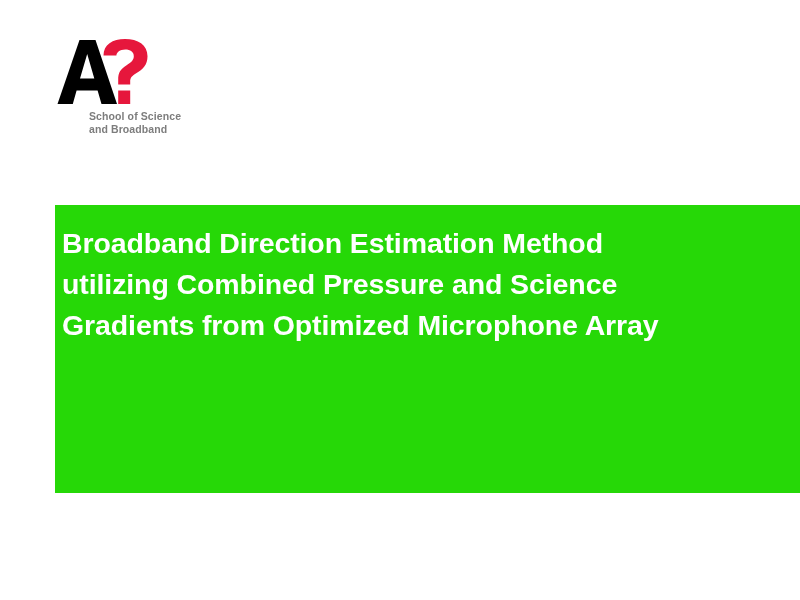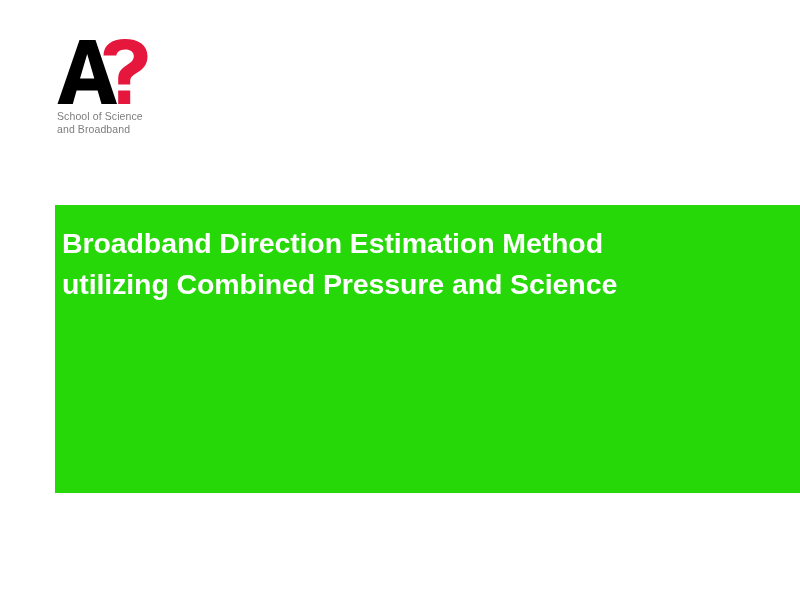--- a/index.html
+++ b/index.html
@@ -34,24 +34,25 @@
   }
   .logo-line-primary {
     font-size: 10.5px;
     font-weight: bold;
     color: #000000;
     letter-spacing: 0.1px;
     white-space: nowrap;
   }
   .logo-line-secondary {
     font-size: 10.5px;
-    font-weight: normal;
+    font-weight: bold;
     color: #7d7d7d;
     letter-spacing: 0.1px;
     white-space: nowrap;
+    margin-left: 32px;
   }
 
   
   #title-panel {
     position: absolute;
     left: 55px;
     top: 205px;
     width: 754px;
     height: 288px;
     background: #26d807;
@@ -115,17 +116,18 @@
     <div class="logo-line-secondary">School of Science</div>
     <div class="logo-line-secondary">and Broadband</div>
   </div>
 </div>
 
 <div id="title-panel">
 
   <h1 id="slide-title">
     <span class="title-line">Broadband Direction Estimation Method</span>
     <span class="title-line">utilizing Combined Pressure and Science</span>
+    <span class="title-line">Gradients from Optimized Microphone Array</span>
   </h1>
 
   <p id="authors">Jukka Ahonen and Ville Pulkki</p>
 
 </div>
 
 </body></html>

